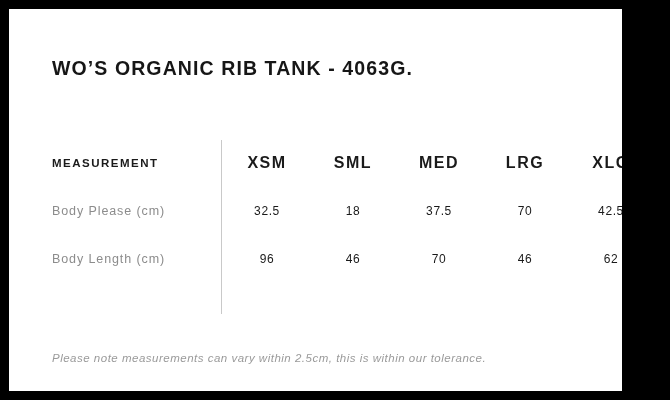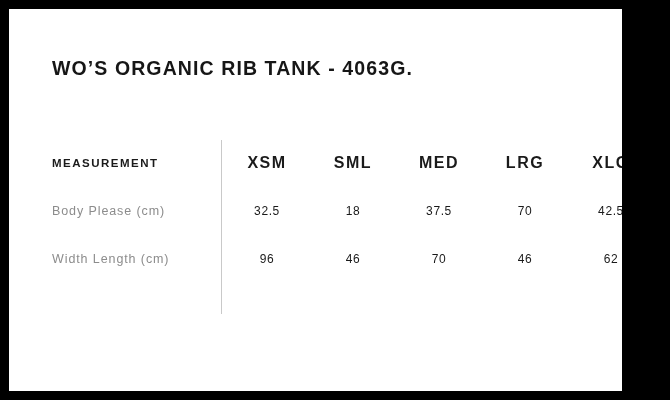--- a/index.html
+++ b/index.html
@@ -140,26 +140,27 @@
         <tbody>
           <tr>
             <td class="row-label">Body Please (cm)</td>
             <td class="value">32.5</td>
             <td class="value">18</td>
             <td class="value">37.5</td>
             <td class="value">70</td>
             <td class="value">42.5</td>
           </tr>
           <tr>
-            <td class="row-label">Width Length (cm)</td>
+            <td class="row-label">Body Length (cm)</td>
             <td class="value">96</td>
             <td class="value">46</td>
             <td class="value">70</td>
             <td class="value">46</td>
             <td class="value">62</td>
           </tr>
         </tbody>
       </table>
     </div>
 
+    <div class="note">Please note measurements can vary within 2.5cm, this is within our tolerance.</div>
 
   </div>
 </div>
 
 </body></html>

